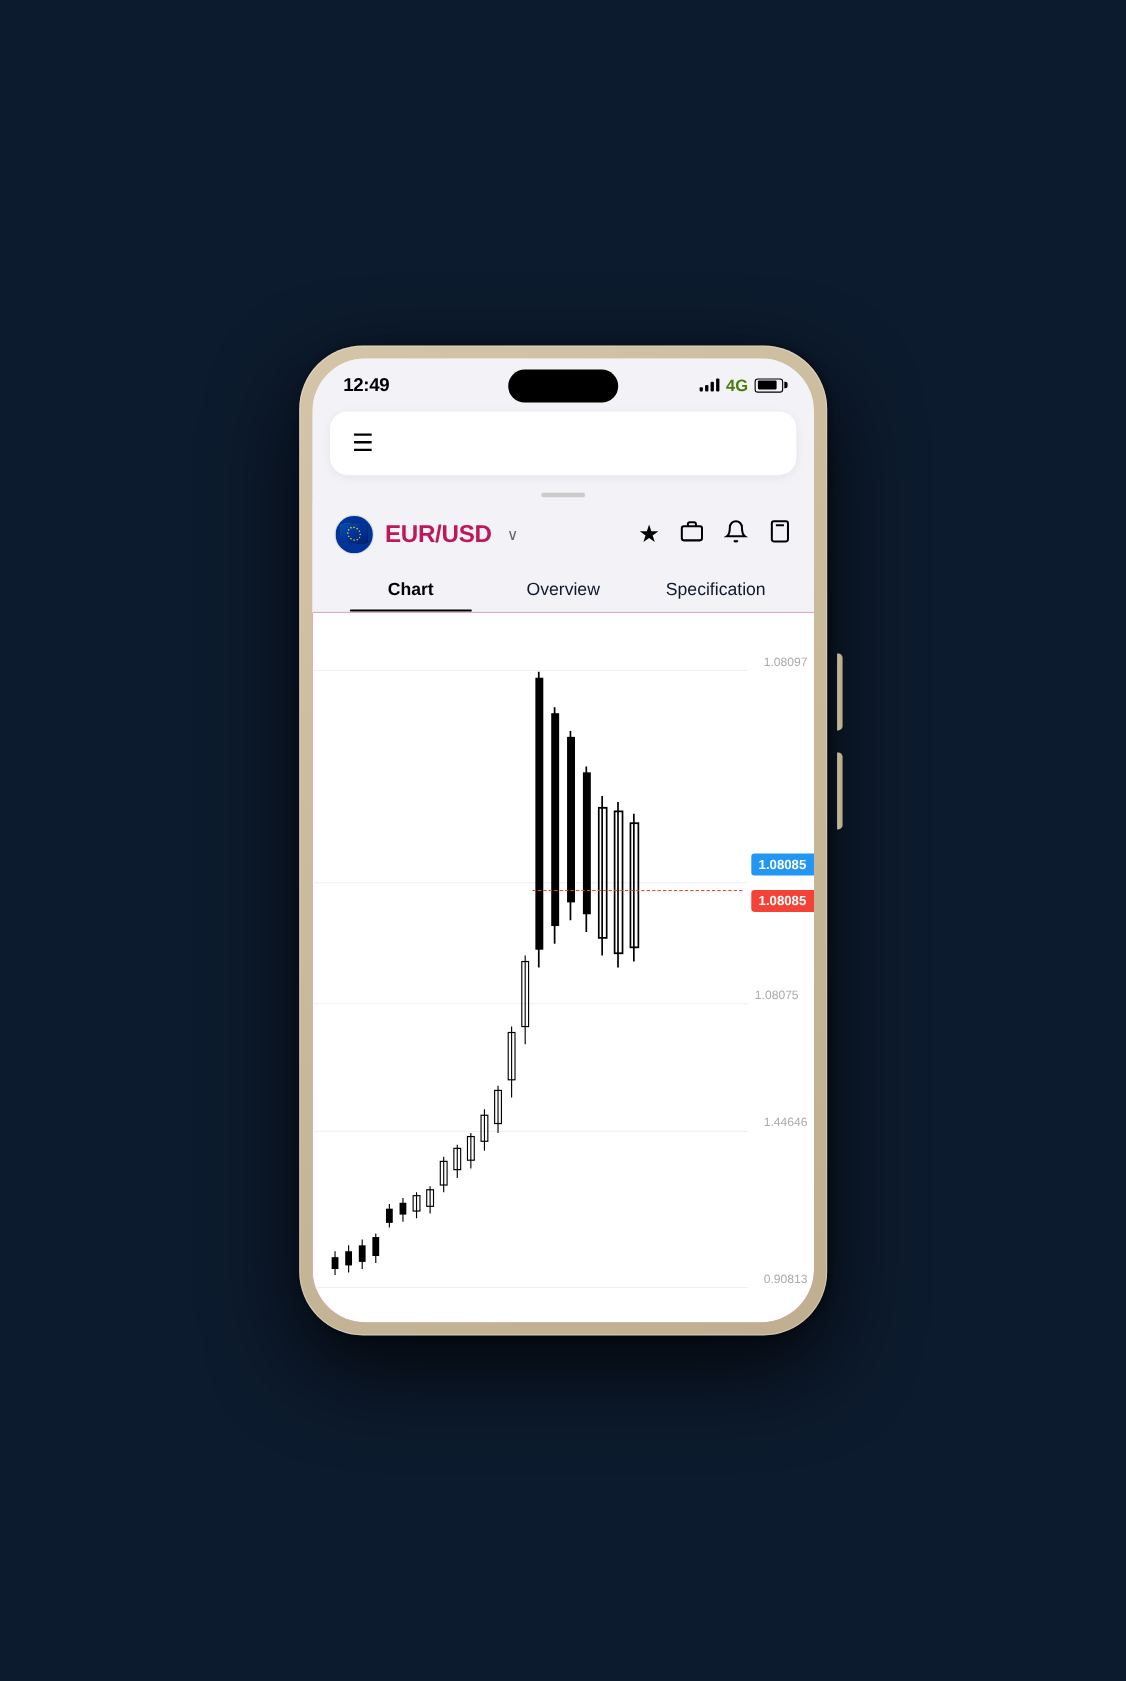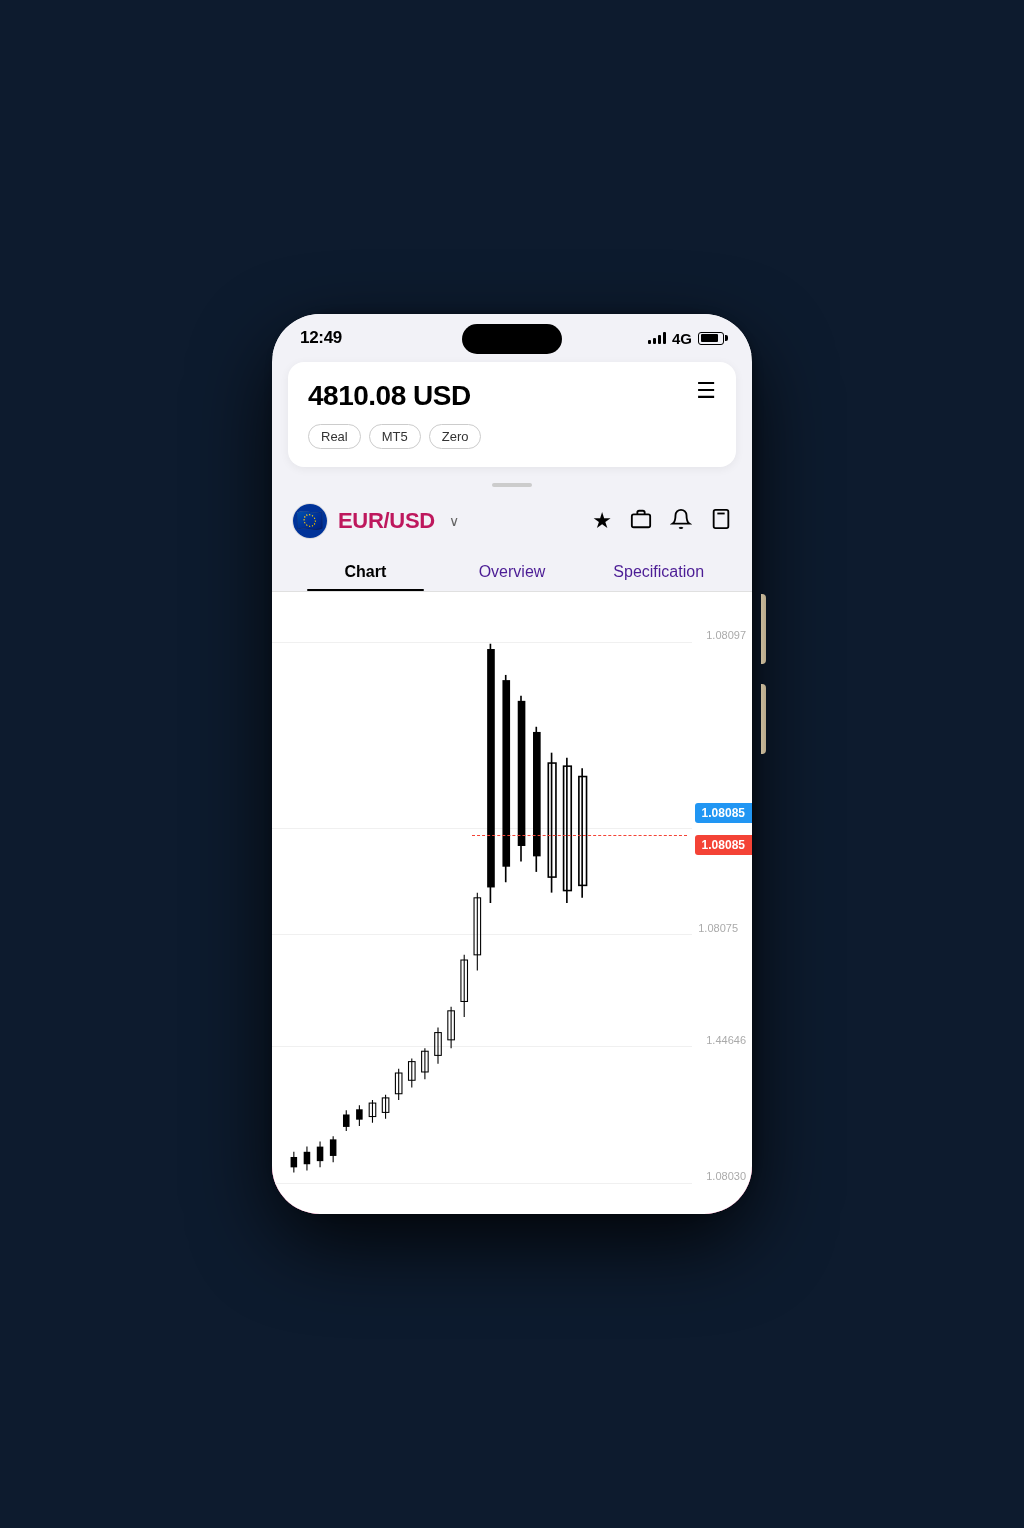--- a/index.html
+++ b/index.html
@@ -11,20 +11,21 @@
       align-items: center;
       min-height: 100vh;
       font-family: -apple-system, BlinkMacSystemFont, 'SF Pro Display', 'Helvetica Neue', sans-serif;
     }
 
     .phone-outer {
       width: 480px;
       height: 900px;
       background: linear-gradient(145deg, #d4c5a9, #c8b99a, #bfae90);
       border-radius: 58px;
+      padding: 12px;
       position: relative;
       box-shadow:
         0 0 0 1px rgba(255,255,255,0.3) inset,
         0 30px 80px rgba(0,0,0,0.8),
         2px 0 8px rgba(0,0,0,0.4);
     }
 
     .phone-inner {
       width: 100%;
       height: 100%;
@@ -97,21 +98,21 @@
 
     .signal-bar {
       width: 3px;
       background: #000;
       border-radius: 1px;
     }
 
     .status-text {
       font-size: 15px;
       font-weight: 600;
-      color: #000000;
+      color: #4d7c0f;
     }
 
     .battery-icon {
       width: 26px;
       height: 13px;
       border: 1.5px solid #000;
       border-radius: 3px;
       position: relative;
       display: flex;
       align-items: center;
@@ -258,21 +259,21 @@
       background: #f2f2f7;
       border-bottom: 1px solid #e0e0e0;
       padding: 0 20px;
     }
 
     .tab {
       flex: 1;
       text-align: center;
       padding: 12px 0 10px;
       font-size: 16px;
-      color: #4c1d95;
+      color: #0f172a;
       font-weight: 400;
       cursor: pointer;
       position: relative;
     }
 
     .tab.active {
       color: #000;
       font-weight: 600;
     }
 
@@ -360,28 +361,20 @@
             <div class="signal-bar" style="height:12px"></div>
           </div>
           <span class="status-text">4G</span>
           <div class="battery-icon">
             <div class="battery-fill"></div>
           </div>
         </div>
       </div>
 
       <div class="account-card">
-        <div class="account-info">
-          <div class="account-balance">4810.08 USD</div>
-          <div class="account-tags">
-            <span class="account-tag">Real</span>
-            <span class="account-tag">MT5</span>
-            <span class="account-tag">Zero</span>
-          </div>
-        </div>
         <div class="hamburger-icon">☰</div>
       </div>
 
       <div class="drag-handle"></div>
 
       <div class="currency-header">
         <div class="currency-left">
           <div class="currency-flag">
             <div class="flag-eu">🇪🇺</div>
           </div>
@@ -513,20 +506,20 @@
 
           <div style="position: absolute; right: 0; top: 34%;">
             <div style="background: #2196f3; color: #fff; font-size: 12px; font-weight: 600; padding: 3px 7px; border-radius: 3px 0 0 3px; white-space: nowrap;">1.08085</div>
           </div>
           <div style="position: absolute; right: 0; top: 39%;">
             <div style="background: #f44336; color: #fff; font-size: 12px; font-weight: 600; padding: 3px 7px; border-radius: 3px 0 0 3px; white-space: nowrap;">1.08085</div>
           </div>
 
           <div style="position: absolute; right: 14px; top: 53%; font-size: 11px; color: #aaa;">1.08075</div>
           <div style="position: absolute; right: 6px; top: 71%; font-size: 11px; color: #aaa;">1.44646</div>
-          <div style="position: absolute; right: 6px; top: 93%; font-size: 11px; color: #aaa;">1.08030</div>
+          <div style="position: absolute; right: 6px; top: 93%; font-size: 11px; color: #aaa;">0.90813</div>
 
         </div>
       </div>
 
     </div>
   </div>
 </div>
 
 </body></html>

